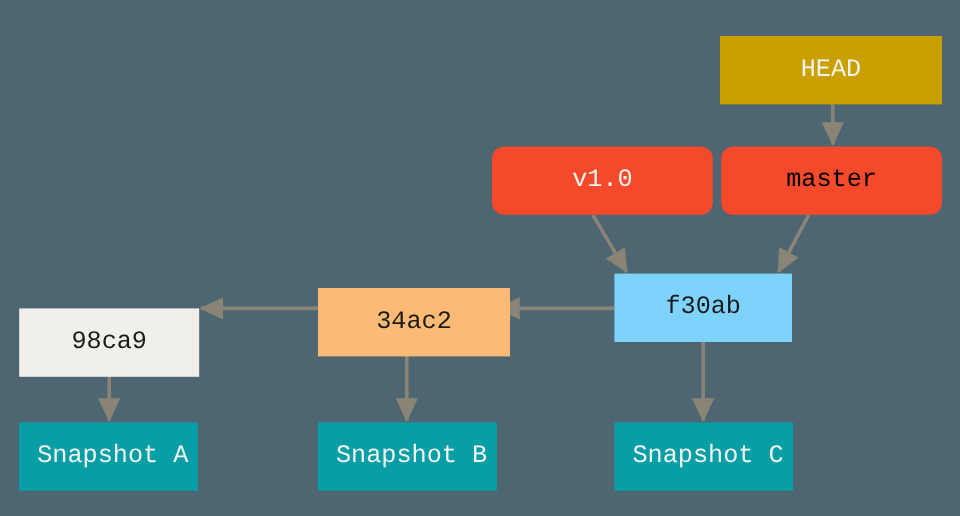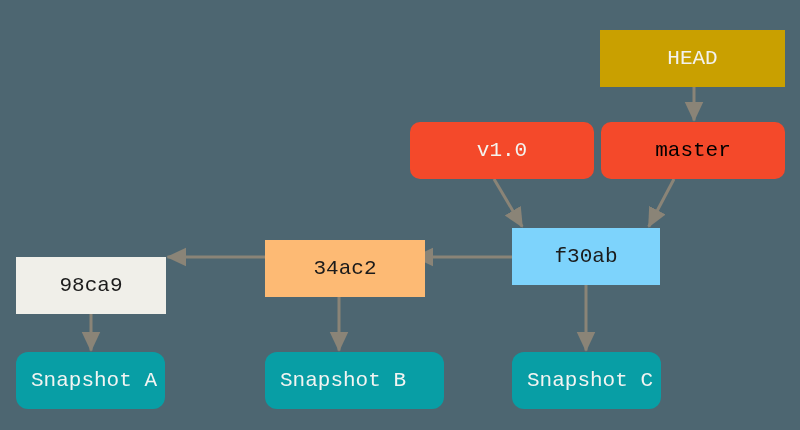--- a/index.html
+++ b/index.html
@@ -41,21 +41,20 @@
     background: #f0efe9;
     color: #1b1b1b;
     font-size: 21px;
   }
   .node-snapshot {
     background: #089ea5;
     color: #f2f4f2;
     font-size: 21px;
     justify-content: flex-start;
     padding-left: 15px;
-    border-radius: 12px;
   }
   #edges {
     position: absolute;
     left: 0;
     top: 0;
     width: 800px;
     height: 430px;
     pointer-events: none;
   }
 </style>
@@ -103,21 +102,21 @@
   </div>
 
   <div class="node node-commit" style="left: 512px; top: 228px; width: 148px; height: 57px; background: #7dd3fc; color: rgb(27, 27, 27);">
     <span>f30ab</span>
   </div>
 
   <div class="node node-snapshot" style="left: 16px; top: 352px; width: 149px; height: 57px; background: rgb(8, 158, 165); color: rgb(242, 244, 242);">
     <span>Snapshot A</span>
   </div>
 
-  <div class="node node-snapshot" style="left: 265px; top: 352px; width: 179px; height: 57px; background: rgb(8, 158, 165); color: rgb(242, 244, 242);">
+  <div class="node node-snapshot" style="left: 265px; top: 352px; width: 149px; height: 57px; background: rgb(8, 158, 165); color: rgb(242, 244, 242);">
     <span>Snapshot B</span>
   </div>
 
   <div class="node node-snapshot" style="left: 512px; top: 352px; width: 149px; height: 57px; background: rgb(8, 158, 165); color: rgb(242, 244, 242);">
     <span>Snapshot C</span>
   </div>
 
 </div>
 
 </body></html>

